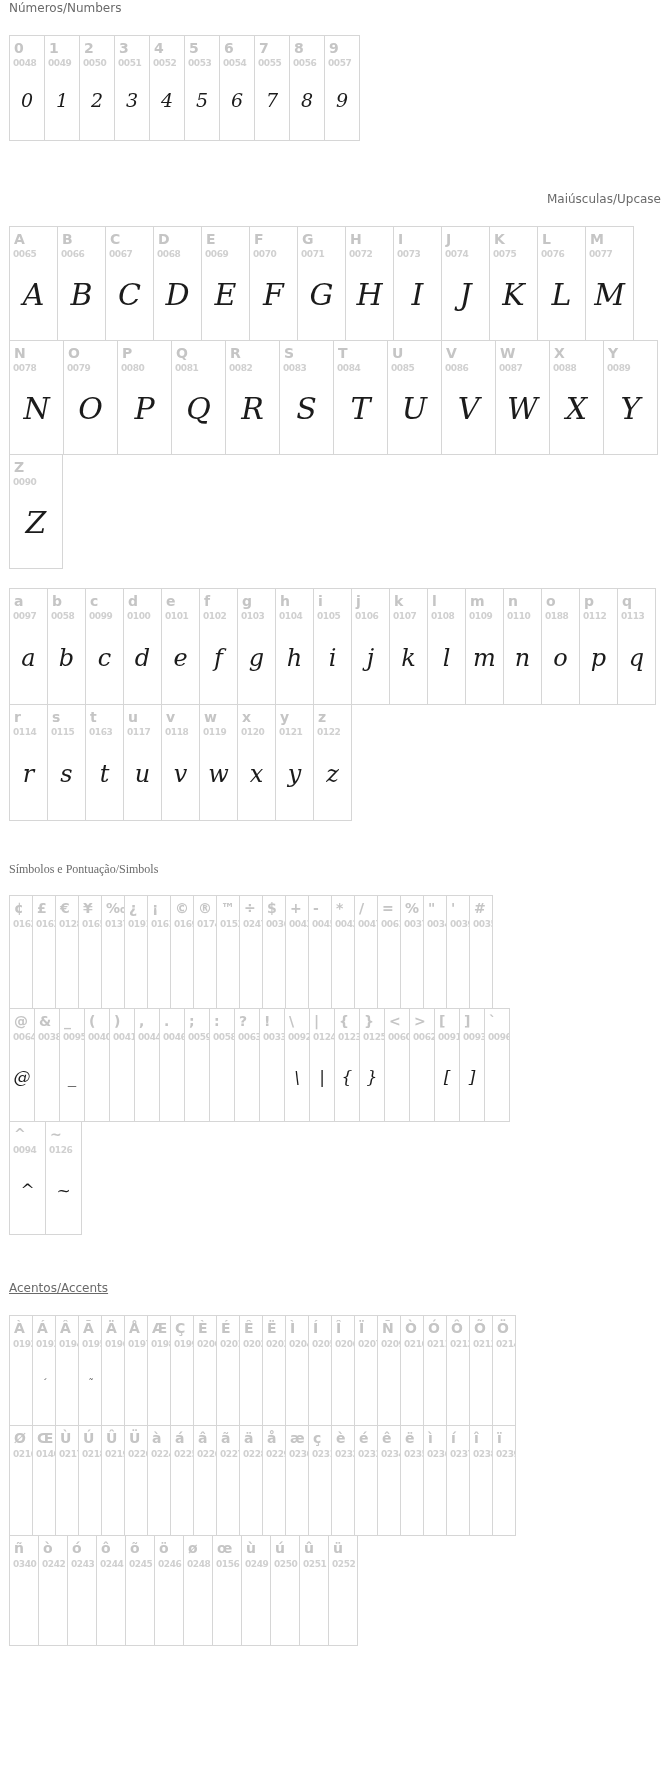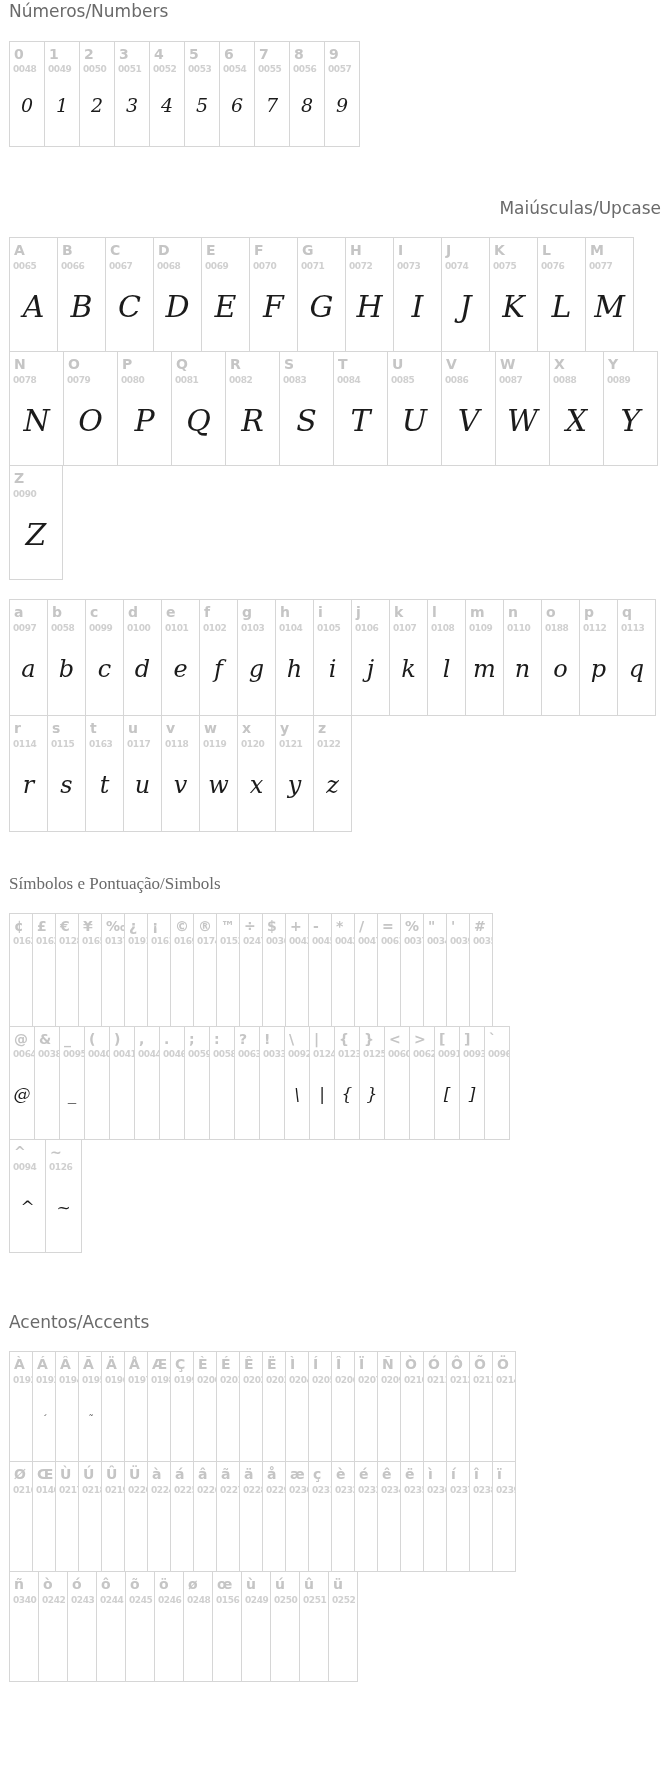--- a/index.html
+++ b/index.html
@@ -3,28 +3,28 @@
 <meta charset="utf-8">
 <style>
   html,body{margin:0;padding:0;background:#ffffff;}
   body{
     width:661px;height:1770px;overflow:hidden;
     font-family:"DejaVu Sans","Liberation Sans",sans-serif;
     -webkit-font-smoothing:antialiased;
   }
   .charmap{padding-top:2px;}
   .section-title{
-    font-size:17px;font-weight:400;color:#6a6a6a;
+    font-size:12px;font-weight:400;color:#6a6a6a;
     margin:0 0 0 9px;padding:0;line-height:1.15;
   }
   .sec-numbers  .section-title{margin-top:0;}
   .sec-upcase   .section-title{margin-top:52px;text-align:right;}
   .sec-lowercase .section-title{margin-top:46px;}
   .sec-symbols  .section-title{margin-top:42px;font-family:Liberation Serif, serif;}
-  .sec-accents  .section-title{margin-top:60px;}
+  .sec-accents  .section-title{margin-top:47px;text-decoration:underline;}
   .grid{margin-top:19px;}
   .row{display:flex;margin-left:9px;}
   .row + .row{margin-top:-1px;}
   .cell{
     border:1px solid #d6d6d6;box-sizing:border-box;
     display:flex;flex-direction:column;background:#fff;
     flex:0 0 auto;overflow:hidden;
   }
   .cell + .cell{margin-left:-1px;}
   .ch{

